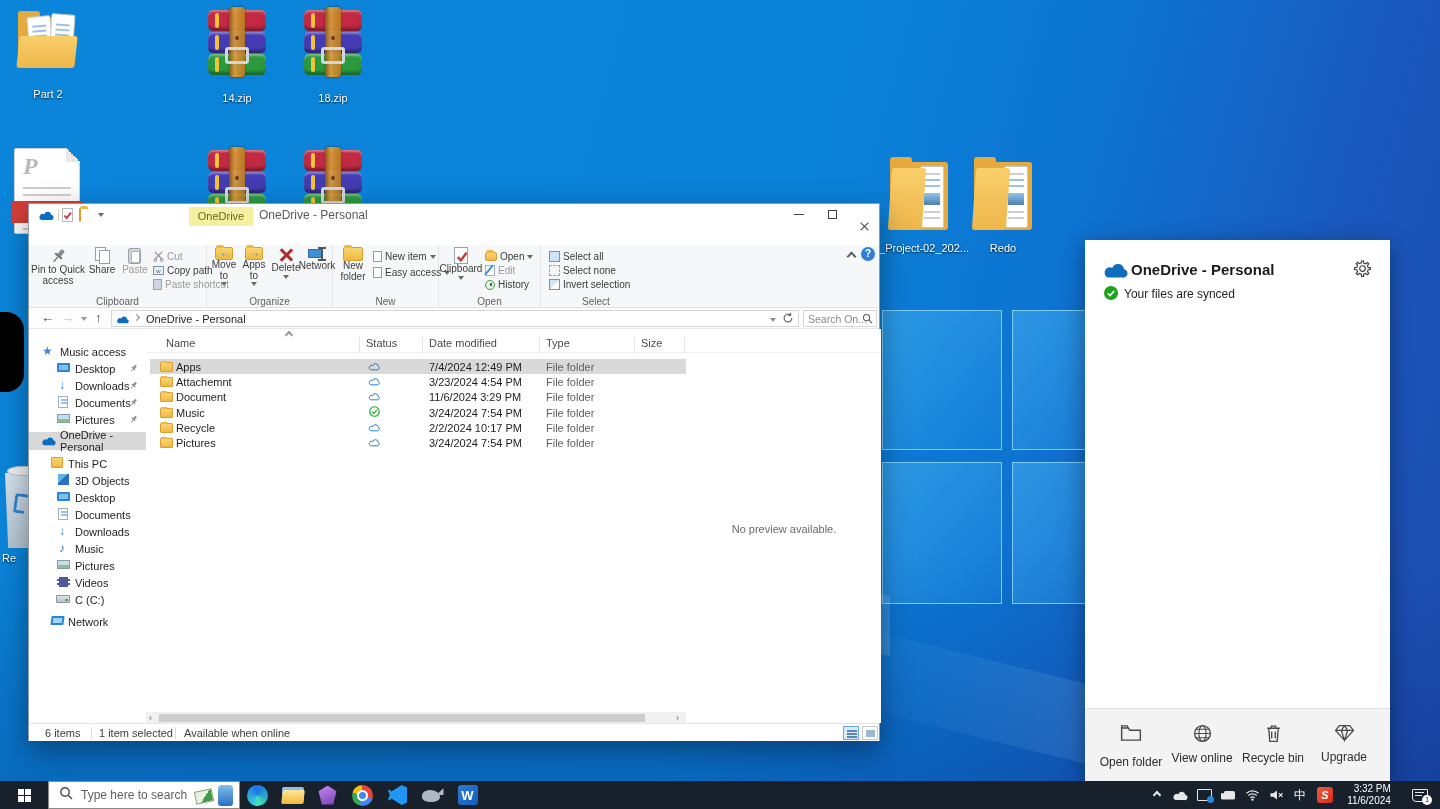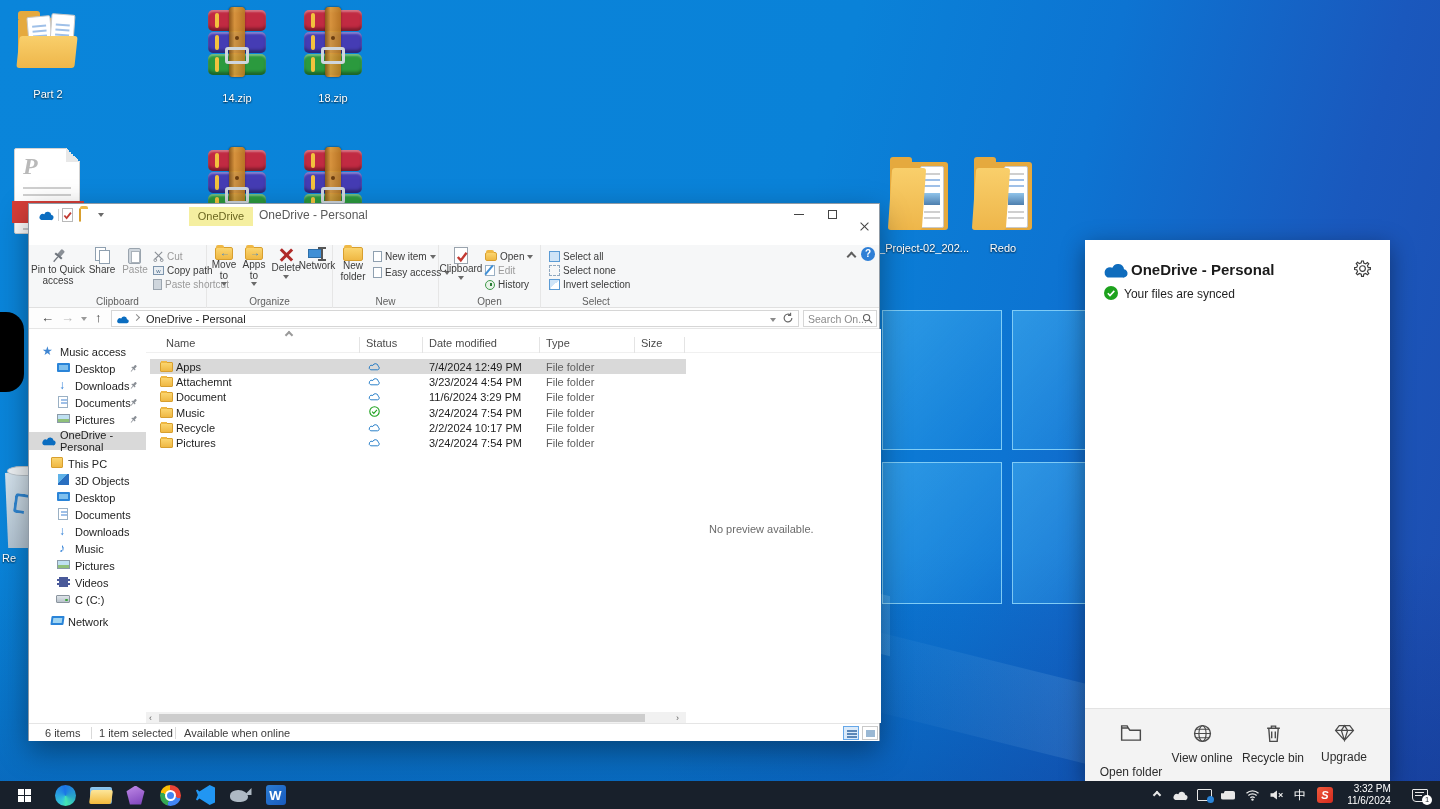--- a/index.html
+++ b/index.html
@@ -606,21 +606,21 @@
       <div class="frow" style="top:106px">
         <span class="sfold"></span>
         <span class="fname">Pictures</span>
         <span class="fstat"><svg width="13" height="9" viewBox="0 0 24 15">
               <path d="M18.9 6.9a5.2 5.2 0 0 0-10-1.3A4.2 4.2 0 0 0 4.8 13.6h12.9a3.6 3.6 0 0 0 1.2-6.7z" fill="none" stroke="#0b6dc0" stroke-width="1.6"></path>
             </svg></span>
         <span class="fdate">3/24/2024 7:54 PM</span>
         <span class="ftype" style="color:#5f5f5f">File folder</span>
       </div>
 
-      <span class="a" style="left:563px;top:194px;width:150px;color:#6b6b6b;font-size:11px">No preview available.</span>
+      <span class="a" style="left:563px;top:194px;width:150px;text-align:center;color:#6b6b6b;font-size:11px">No preview available.</span>
 
       <div class="a" style="left:0;top:383px;width:540px;height:12px;background:#f1f1f1">
         <span class="a" style="left:3px;top:1px;color:#5f5f5f;font-size:9px">‹</span>
         <span class="a" style="left:13px;top:2px;width:486px;height:8px;background:#cdcdcd"></span>
         <span class="a" style="left:530px;top:1px;color:#5f5f5f;font-size:9px">›</span>
       </div>
     </div>
 
     <div class="a" style="left:0;top:519px;width:850px;height:18px;background:#fff;border-top:1px solid #e5e5e5;font-size:11px;color:#3c3c3c">
       <span class="a" style="left:16px;top:3px">6 items</span>
@@ -652,21 +652,21 @@
           <circle cx="7" cy="7" r="7" fill="#1da21d"></circle>
           <path d="M3.8 7.2l2.2 2.3 4.3-4.6" stroke="#fff" stroke-width="1.6" fill="none"></path>
         </svg></span>
     <span class="a" style="left:39px;top:47px;font-size:12px;color:#1f1f1f">Your files are synced</span>
 
     <div class="a" style="left:0;top:468px;width:305px;height:75px;background:#f3f3f3;border-top:1px solid #e3e3e3">
       <div class="odact" style="left:11px;top:15px">
         <svg width="22" height="18" viewBox="0 0 20 16">
             <path d="M1.5 3.5h6l1.5 2h9.5v9h-17z M1.5 3.5v-2h5l1 2" fill="none" stroke="#4a4a4a" stroke-width="1.3"></path>
           </svg>
-        <div style="margin-top:20px">Open folder</div>
+        <div style="margin-top:10px">Open folder</div>
       </div>
       <div class="odact" style="left:82px;top:15px">
         <svg width="19" height="19" viewBox="0 0 18 18">
             <circle cx="9" cy="9" r="7.5" fill="none" stroke="#4a4a4a" stroke-width="1.3"></circle>
             <ellipse cx="9" cy="9" rx="3.4" ry="7.5" fill="none" stroke="#4a4a4a" stroke-width="1.1"></ellipse>
             <path d="M1.5 9h15M2.5 5h13M2.5 13h13" stroke="#4a4a4a" stroke-width="1.1"></path>
           </svg>
         <div style="margin-top:5px">View online</div>
       </div>
       <div class="odact" style="left:153px;top:15px">
@@ -686,20 +686,29 @@
 
   <div id="tb" class="a">
     <div class="tbic" style="width:48px">
       <span class="winlogo">
           <i style="left:0;top:0"></i>
           <i style="left:7px;top:0"></i>
           <i style="left:0;top:7px"></i>
           <i style="left:7px;top:7px"></i>
         </span>
     </div>
+    <div style="position:relative;width:192px;height:28px;background:#fff;border:1px solid #8a8a8a;display:flex;align-items:center">
+      <span style="margin-left:10px"><svg width="14" height="14" viewBox="0 0 14 14">
+            <circle cx="6" cy="6" r="4.2" fill="none" stroke="#4a4a4a" stroke-width="1.4"></circle>
+            <path d="M9.2 9.2L13 13" stroke="#4a4a4a" stroke-width="1.4"></path>
+          </svg></span>
+      <span style="margin-left:8px;font-size:12px;color:#5f5f5f">Type here to search</span>
+      <span style="position:absolute;right:26px;top:8px;width:18px;height:13px;background:linear-gradient(135deg,#e8f2e0 55%,#3f9a4a 55%);transform:rotate(-12deg);border:1px solid #7aa86a"></span>
+      <span style="position:absolute;right:6px;top:3px;width:15px;height:21px;background:linear-gradient(180deg,#7fc0ee,#2a6fc0);border-radius:4px 4px 3px 3px"></span>
+    </div>
     <div class="tbic">
         <span style="width:21px;height:21px;border-radius:50%;background:conic-gradient(from 210deg,#35c7d8,#1b73e8 40%,#2aa8c8 70%,#45e6b0 90%,#35c7d8)"></span>
       </div>
     <div class="tbic">
         <span style="position:relative;width:22px;height:17px">
           <i style="position:absolute;left:0;top:0;width:22px;height:17px;background:linear-gradient(180deg,#8fc7ee,#4a90d0);border-radius:2px;display:block"></i>
           <i style="position:absolute;left:0;top:3px;width:22px;height:14px;background:linear-gradient(180deg,#fde69a,#f2b93c);border-radius:2px;display:block;transform:skewX(-8deg)"></i>
         </span>
       </div>
     <div class="tbic">

